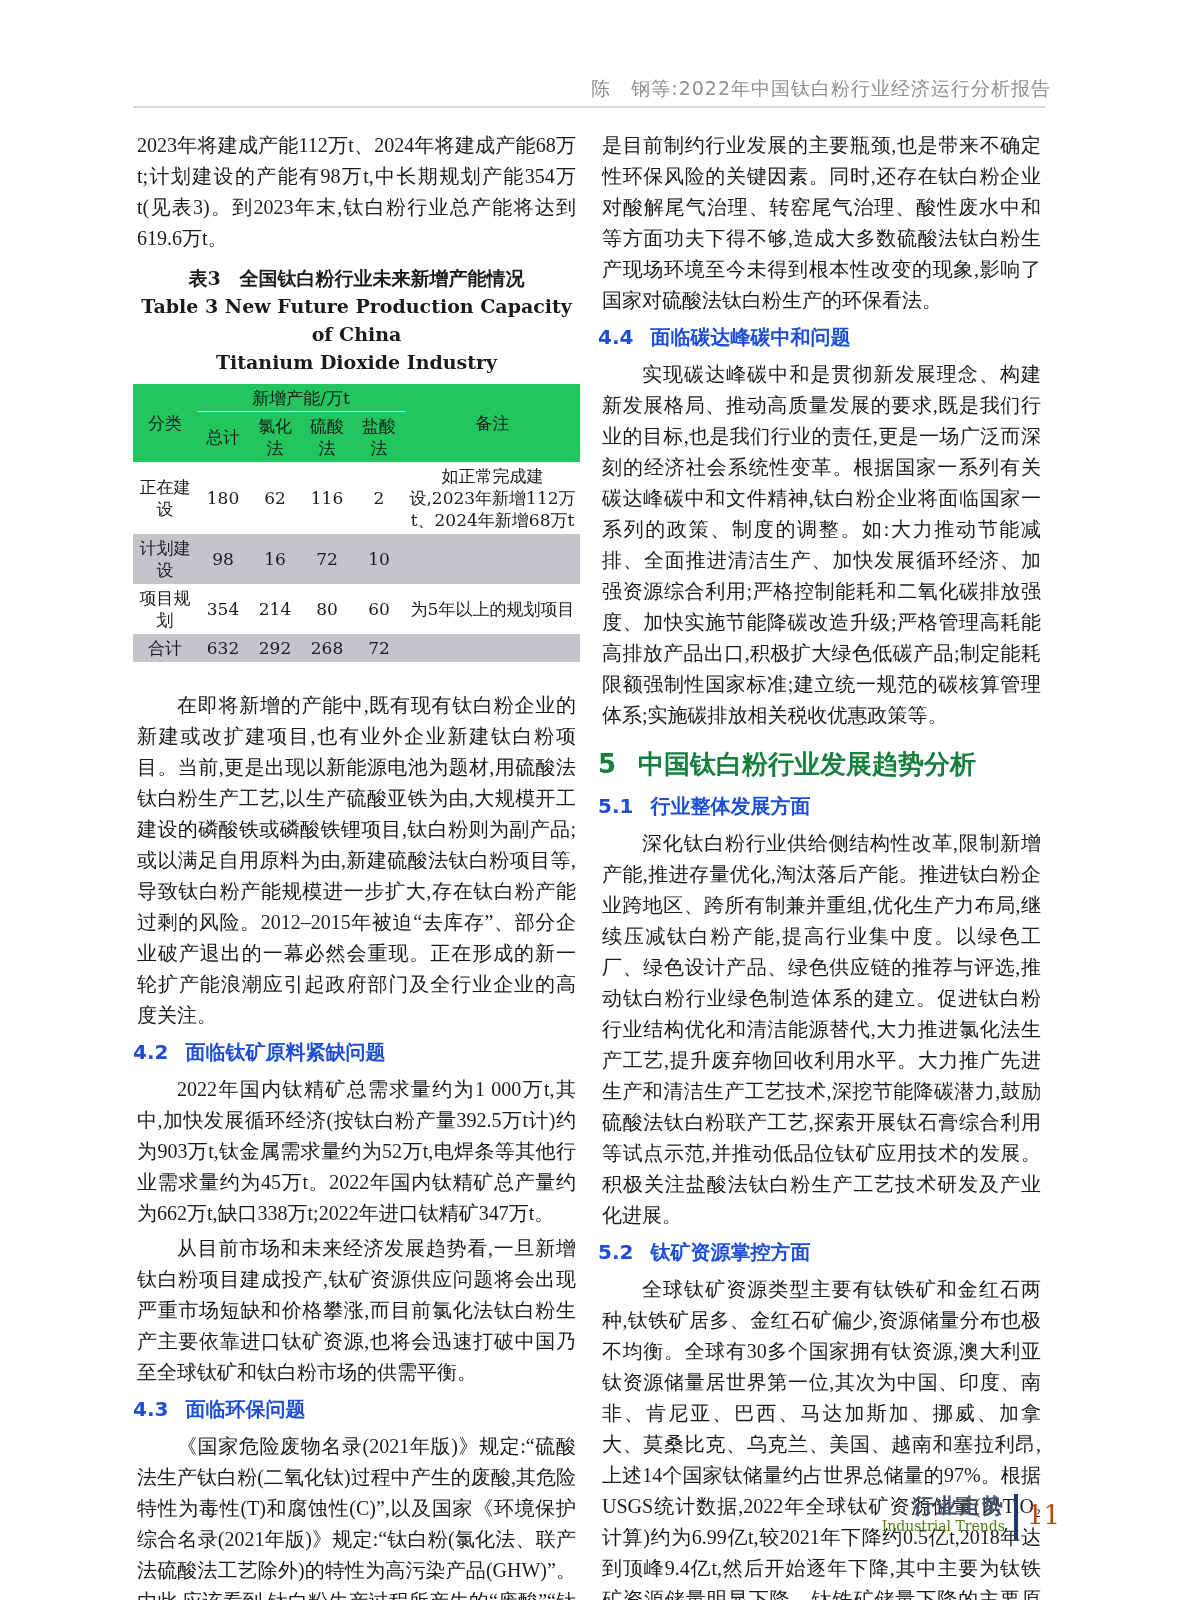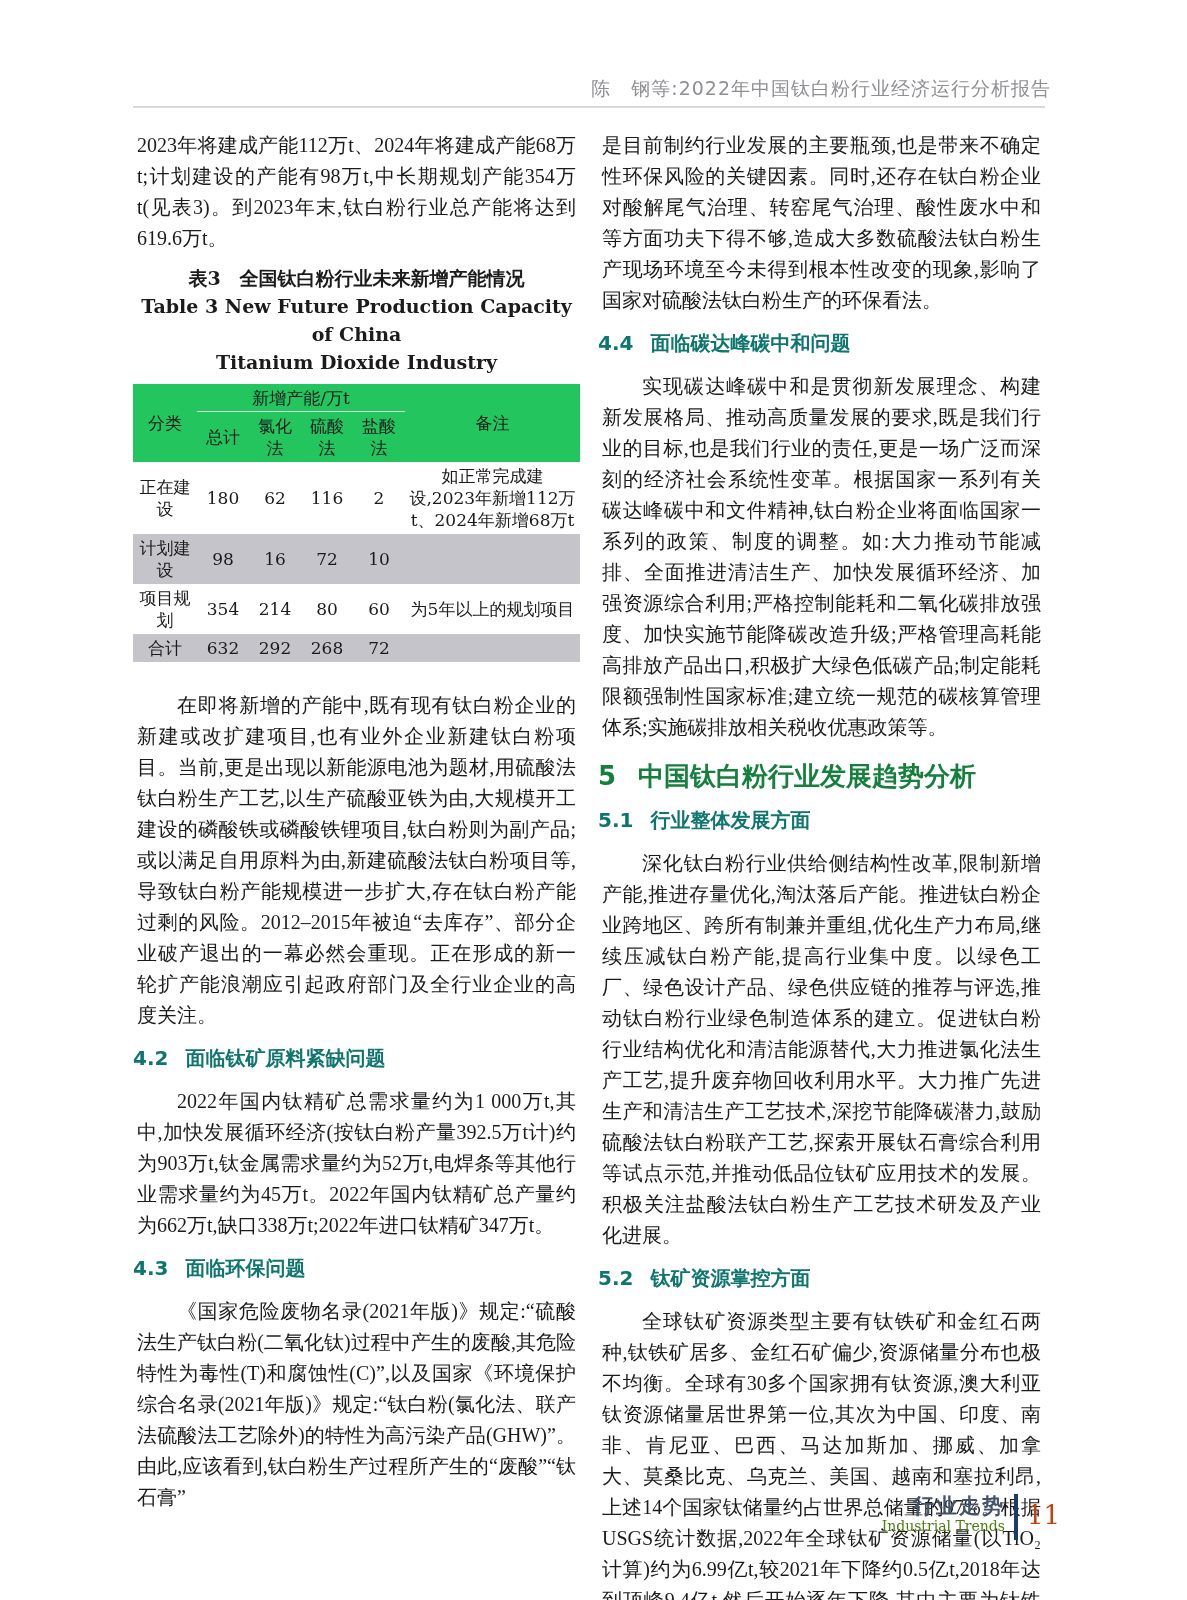--- a/index.html
+++ b/index.html
@@ -20,22 +20,22 @@
   }
   .columns{
     position:absolute;top:126px;left:133px;width:912px;
     display:flex;gap:18px;align-items:flex-start;
   }
   .col{width:447px;font-size:20px;line-height:31px;text-align:justify;}
   .col p{margin:4px;text-indent:2em;font-family:Liberation Serif, serif;}
   .col p.noindent{text-indent:0;}
   .sec-h{
     font-family:"DejaVu Sans","Liberation Sans",sans-serif;
-    font-weight:bold;color:#0f766e;font-size:20px;line-height:31px;
-    text-align:left;margin:12px 0;
+    font-weight:bold;color:#1d4ed8;font-size:20px;line-height:31px;
+    text-align:left;margin:6px 0;
   }
   .sec-h .num{margin-right:17px;}
   .big-h{
     font-family:"DejaVu Sans","Liberation Sans",sans-serif;
     font-weight:bold;color:#15803d;font-size:26px;line-height:34px;
     text-align:left;margin:16px 0 10px 0;
   }
   .big-h .num{margin-right:22px;}
   
   .tbl-caption{
@@ -150,20 +150,21 @@
           </tr>
         </tbody>
       </table>
 
       <p>在即将新增的产能中,既有现有钛白粉企业的新建或改扩建项目,也有业外企业新建钛白粉项目。当前,更是出现以新能源电池为题材,用硫酸法钛白粉生产工艺,以生产硫酸亚铁为由,大规模开工建设的磷酸铁或磷酸铁锂项目,钛白粉则为副产品;或以满足自用原料为由,新建硫酸法钛白粉项目等,导致钛白粉产能规模进一步扩大,存在钛白粉产能过剩的风险。2012–2015年被迫“去库存”、部分企业破产退出的一幕必然会重现。正在形成的新一轮扩产能浪潮应引起政府部门及全行业企业的高度关注。</p>
 
       <div class="sec-h">
         <span class="num">4.2</span><span>面临钛矿原料紧缺问题</span>
       </div>
       <p>2022年国内钛精矿总需求量约为1 000万t,其中,加快发展循环经济(按钛白粉产量392.5万t计)约为903万t,钛金属需求量约为52万t,电焊条等其他行业需求量约为45万t。2022年国内钛精矿总产量约为662万t,缺口338万t;2022年进口钛精矿347万t。</p>
+      <p>从目前市场和未来经济发展趋势看,一旦新增钛白粉项目建成投产,钛矿资源供应问题将会出现严重市场短缺和价格攀涨,而目前氯化法钛白粉生产主要依靠进口钛矿资源,也将会迅速打破中国乃至全球钛矿和钛白粉市场的供需平衡。</p>
 
       <div class="sec-h">
         <span class="num">4.3</span><span>面临环保问题</span>
       </div>
       <p>《国家危险废物名录(2021年版)》规定:“硫酸法生产钛白粉(二氧化钛)过程中产生的废酸,其危险特性为毒性(T)和腐蚀性(C)”,以及国家《环境保护综合名录(2021年版)》规定:“钛白粉(氯化法、联产法硫酸法工艺除外)的特性为高污染产品(GHW)”。由此,应该看到,钛白粉生产过程所产生的“废酸”“钛石膏”</p>
     </div>
 
     <div class="col">
       <p class="noindent">是目前制约行业发展的主要瓶颈,也是带来不确定性环保风险的关键因素。同时,还存在钛白粉企业对酸解尾气治理、转窑尾气治理、酸性废水中和等方面功夫下得不够,造成大多数硫酸法钛白粉生产现场环境至今未得到根本性改变的现象,影响了国家对硫酸法钛白粉生产的环保看法。</p>
 

